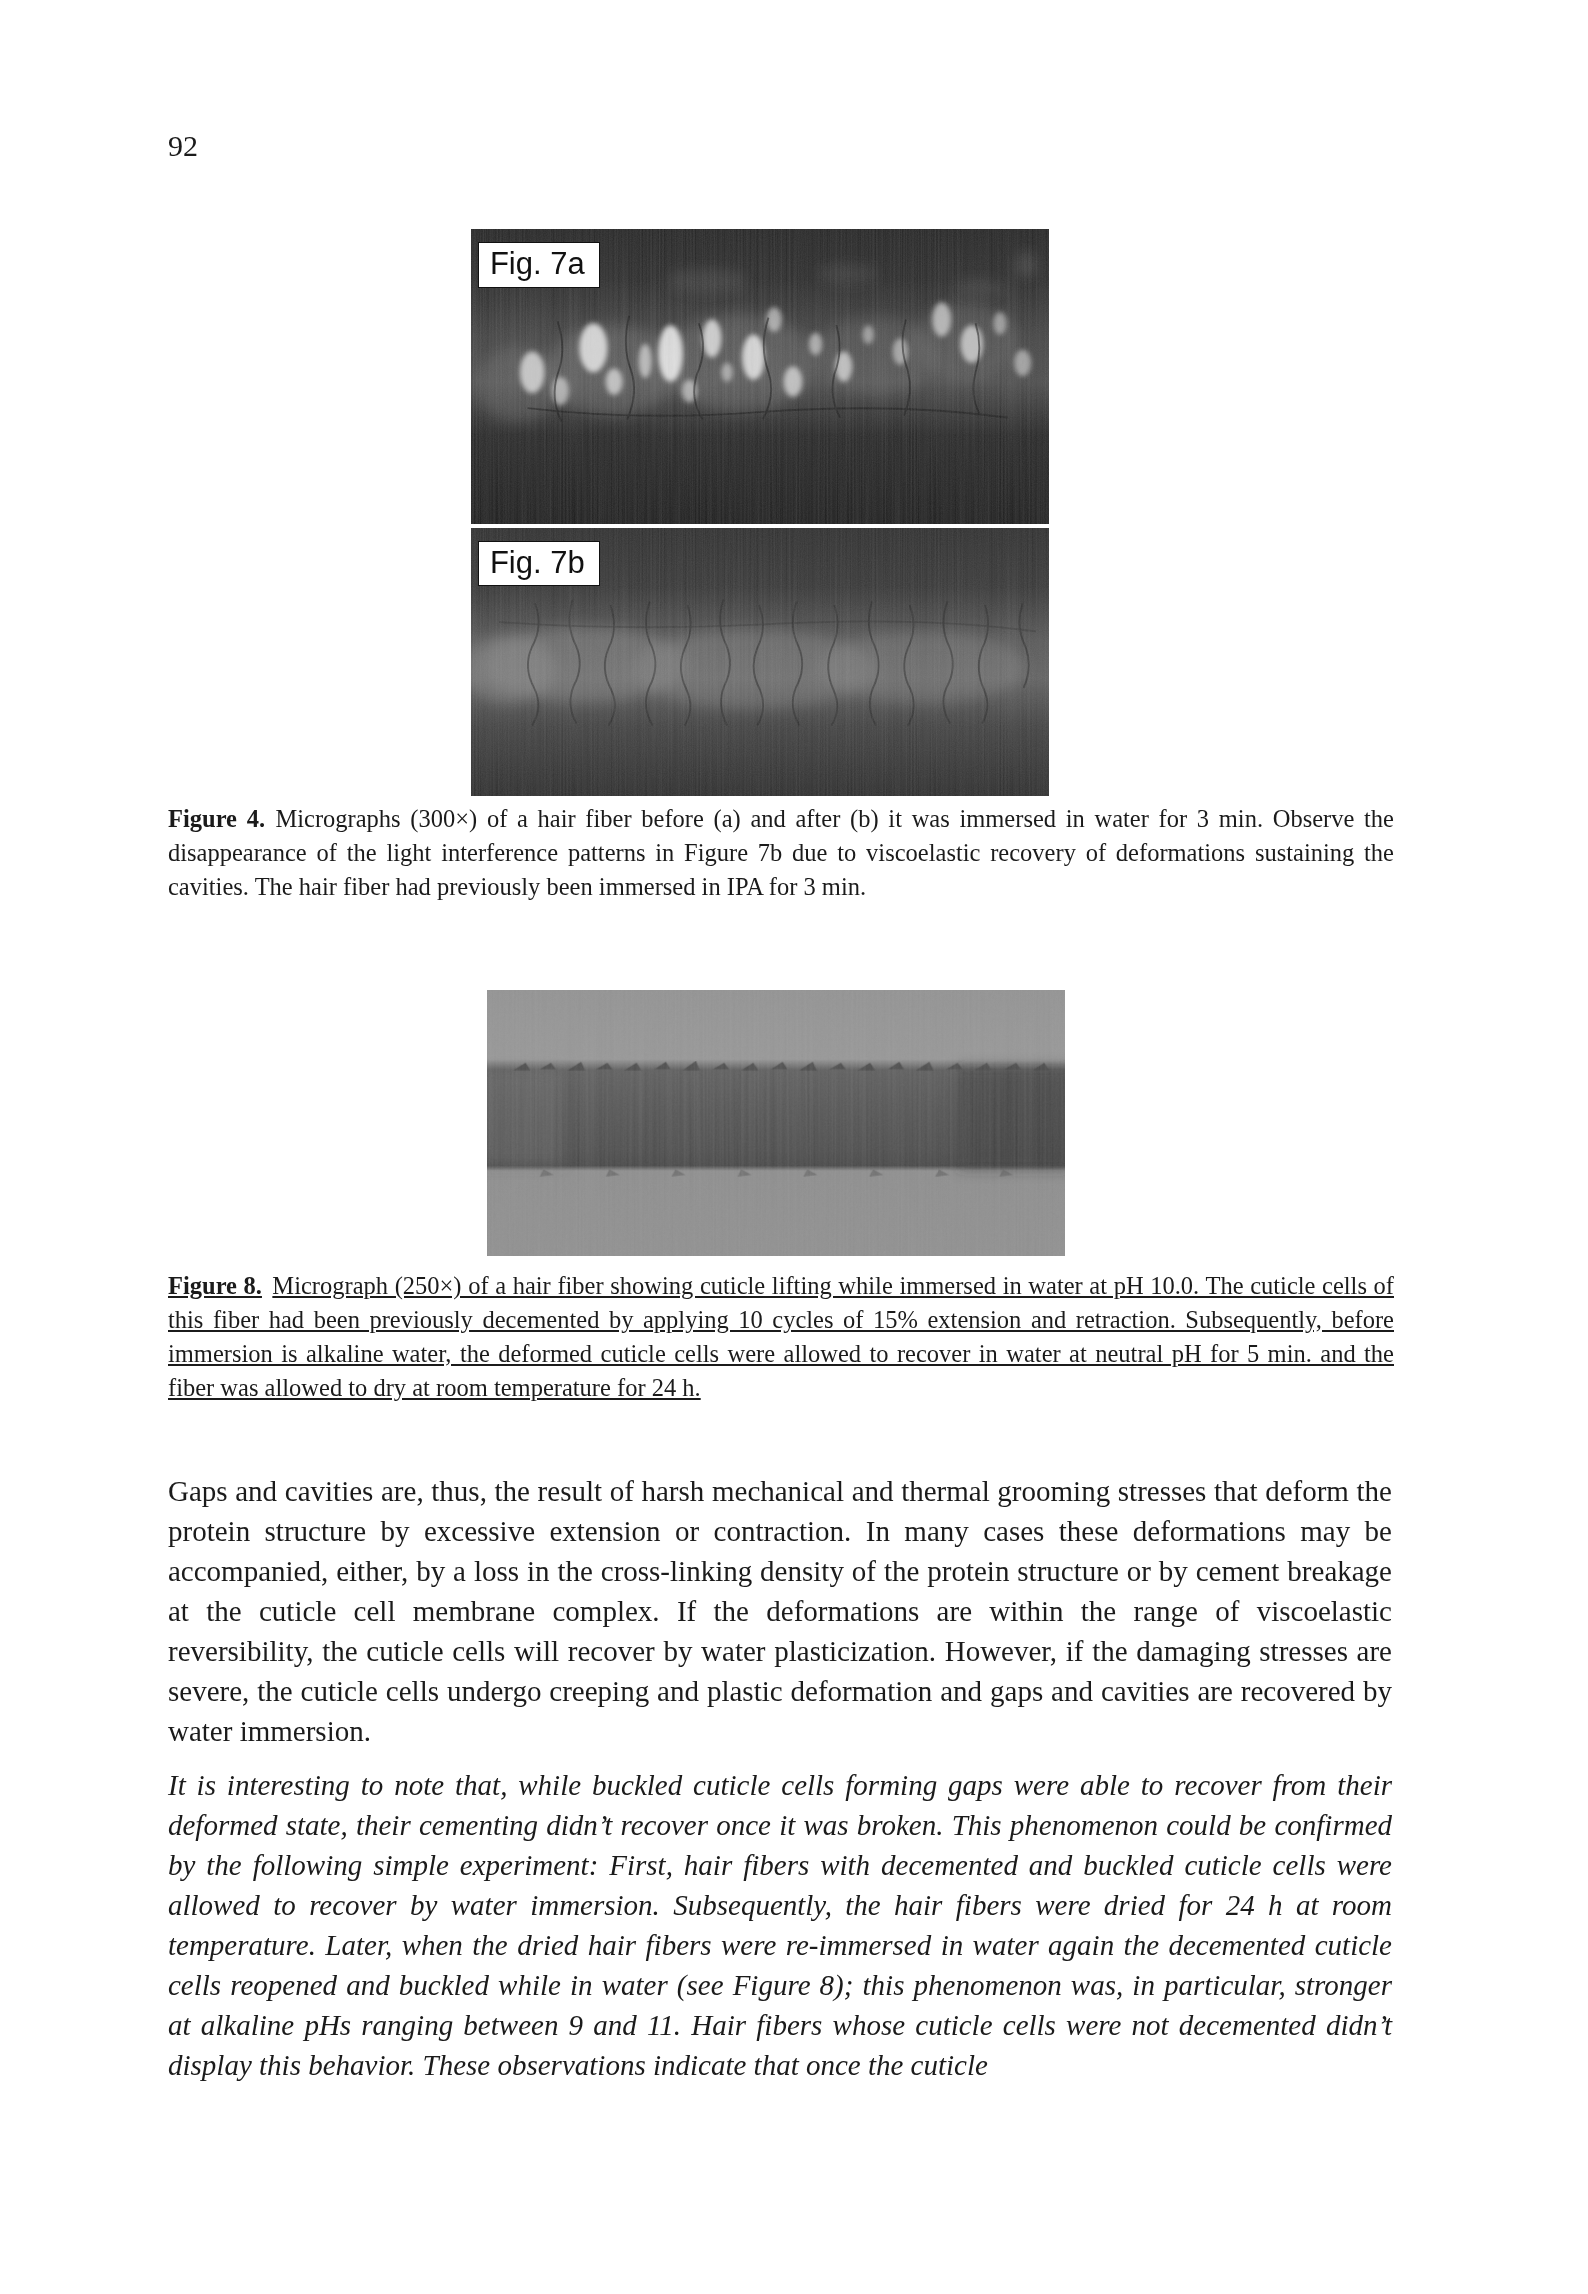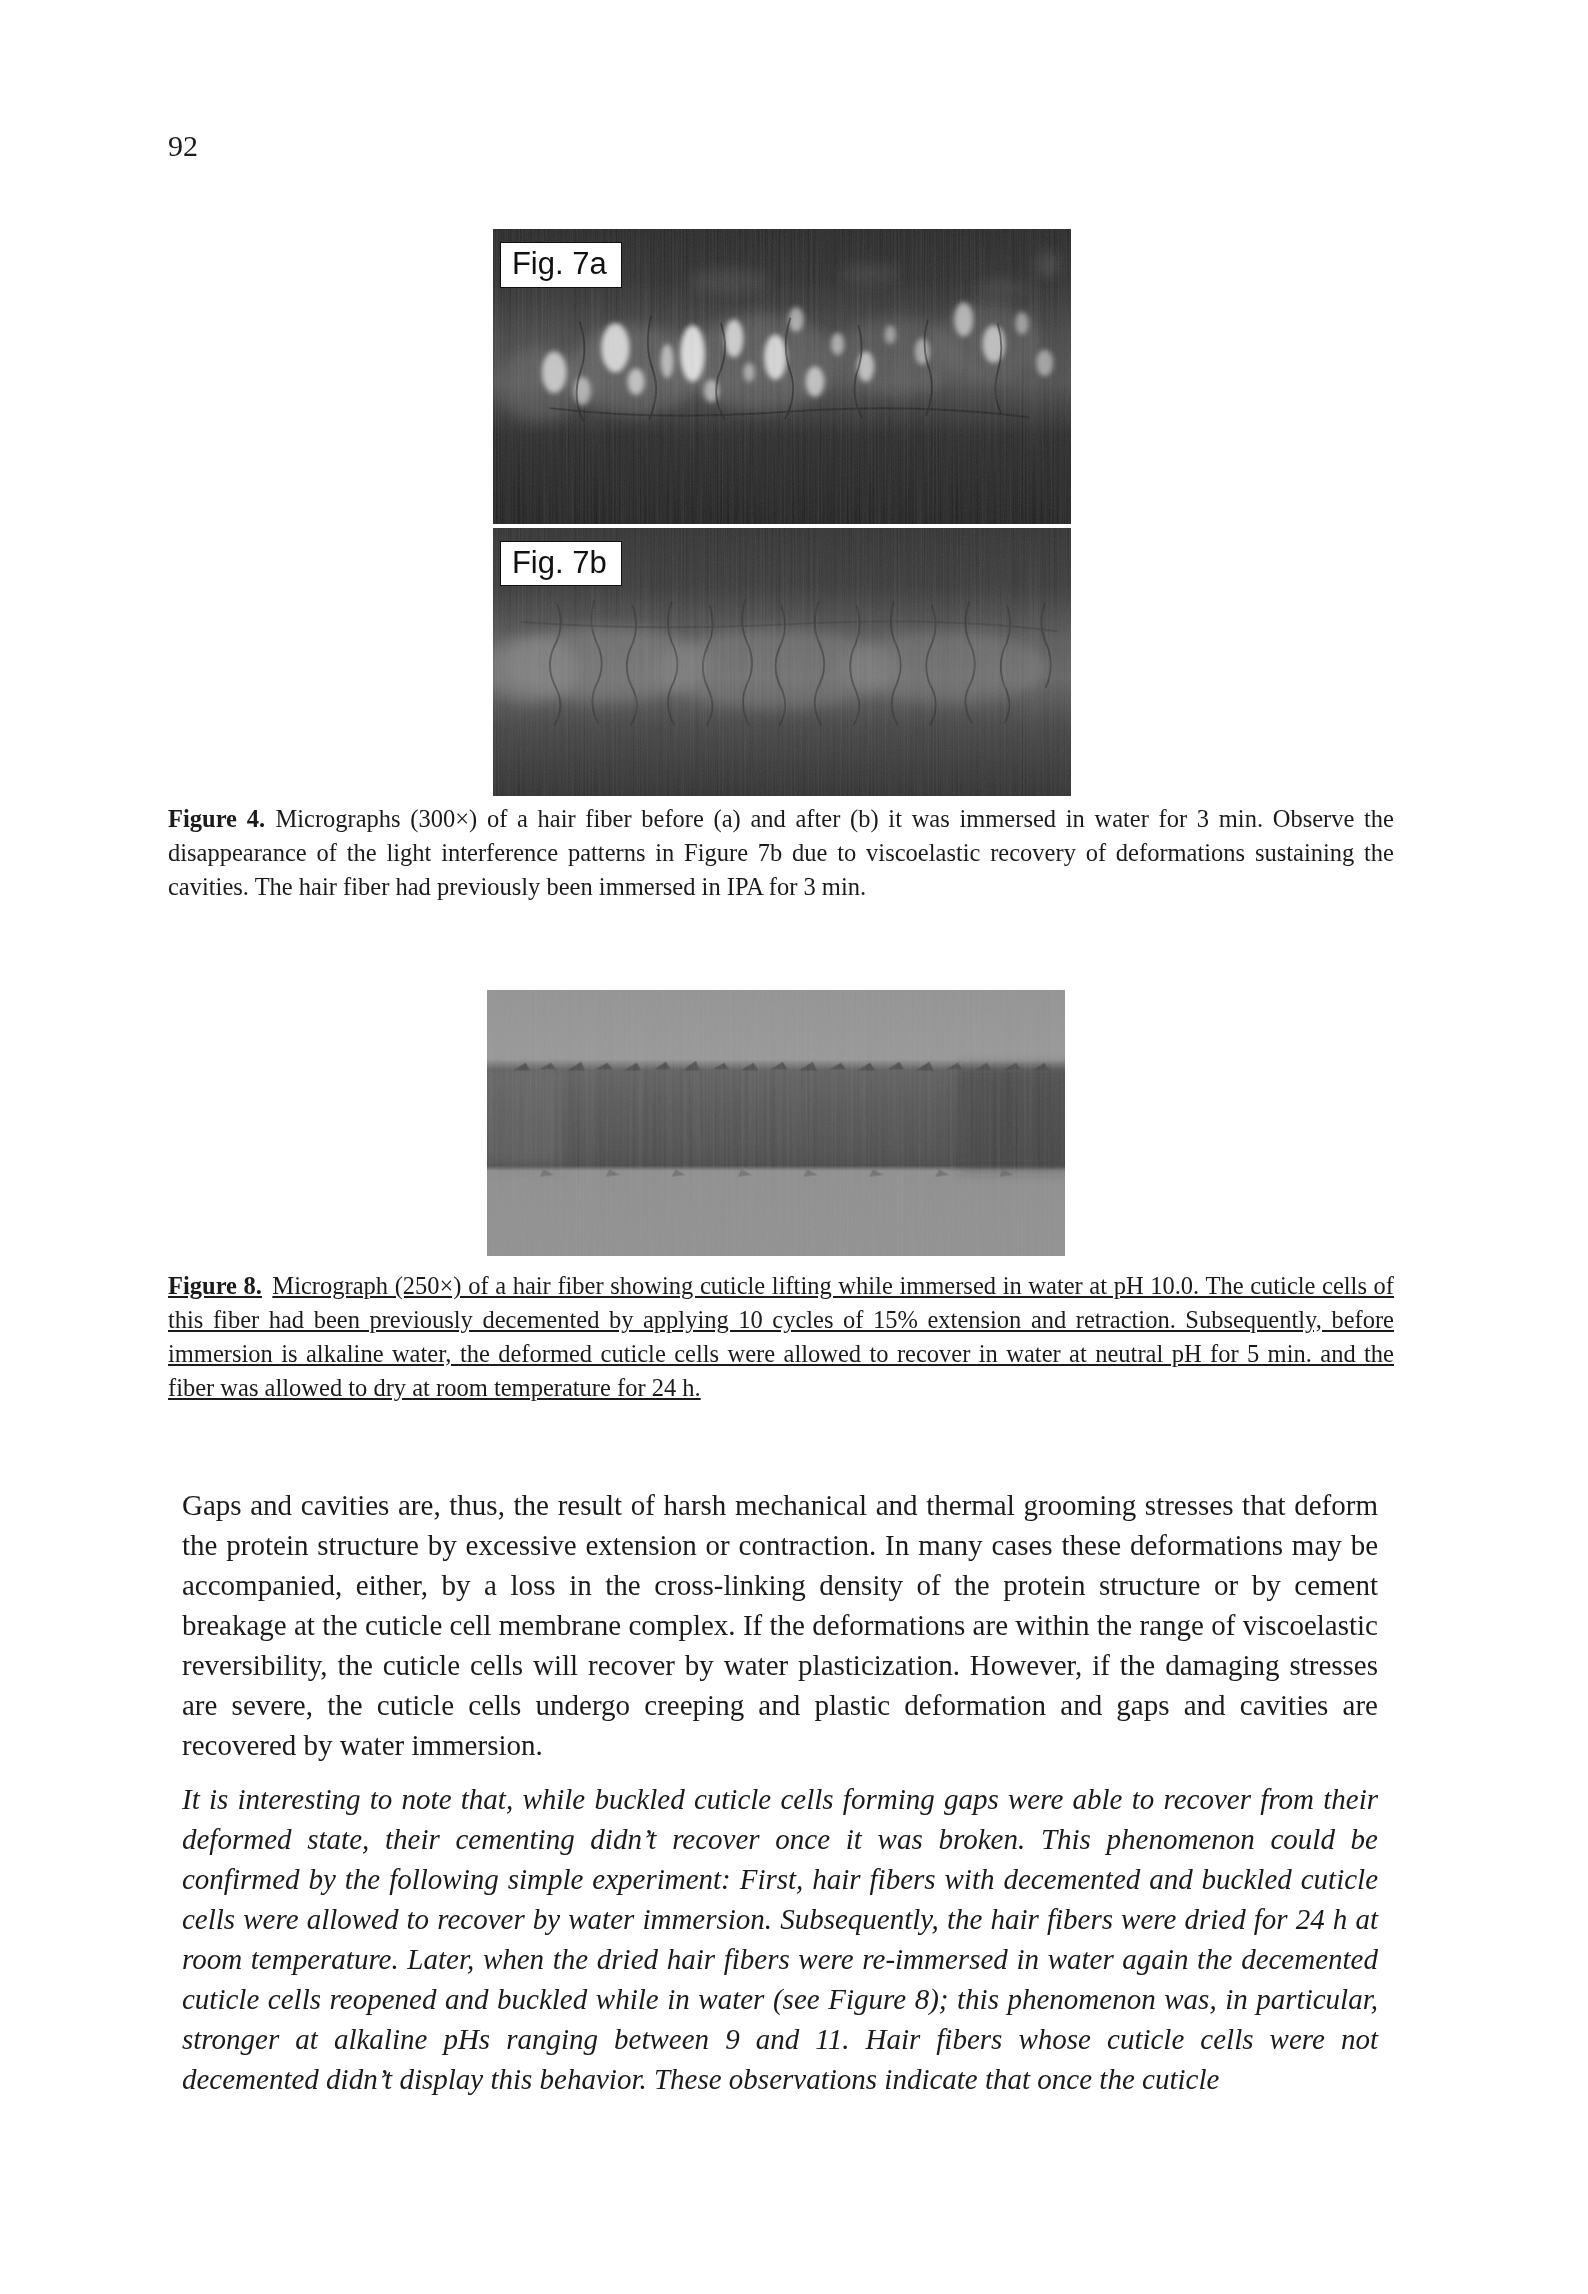--- a/index.html
+++ b/index.html
@@ -19,21 +19,21 @@
     font-size: 30px; line-height: 36px;
   }
   .journal-title {
     position: absolute; left: 168px; top: 128px; width: 1224px;
     text-align: center; font-size: 29px; line-height: 36px;
     letter-spacing: 0.5px;
   }
 
   
   .fig7-block {
-    position: absolute; left: 493px; top: 229px; width: 578px; height: 567px;
+    position: absolute; left: 471px; top: 229px; width: 578px; height: 567px;
   }
   .subfig { position: relative; width: 578px; overflow: hidden; }
   .subfig svg { display: block; width: 100%; height: 100%; }
   .fig7a-wrap { height: 295px; }
   .fig7-gap { height: 3.8px; background: #ffffff; }
   .fig7b-wrap { height: 268px; }
 
   .fig-label {
     position: absolute; left: 6.6px; top: 13px;
     background: #ffffff; border: 1.9px solid #111111;
@@ -58,21 +58,21 @@
   .caption-7 { top: 802px; }
   .caption-8 { top: 1269px; text-decoration: underline; }
   .caption-lead { font-weight: bold; margin-right: 10.4px; }
 
   
   .body-text {
     position: absolute; left: 168px; top: 1471px; width: 1224px;
     font-size: 29px; line-height: 40px;
     text-align: justify;
   }
-  .body-text p { margin: 14px; }
+  .body-text p { margin: 0; }
   .body-text p + p { margin-top: 14px; font-style: italic; }
 </style>
 </head>
 <body>
 
 <div class="page">
 
   <div class="page-number">92</div>
 
   <div class="fig7-block">

